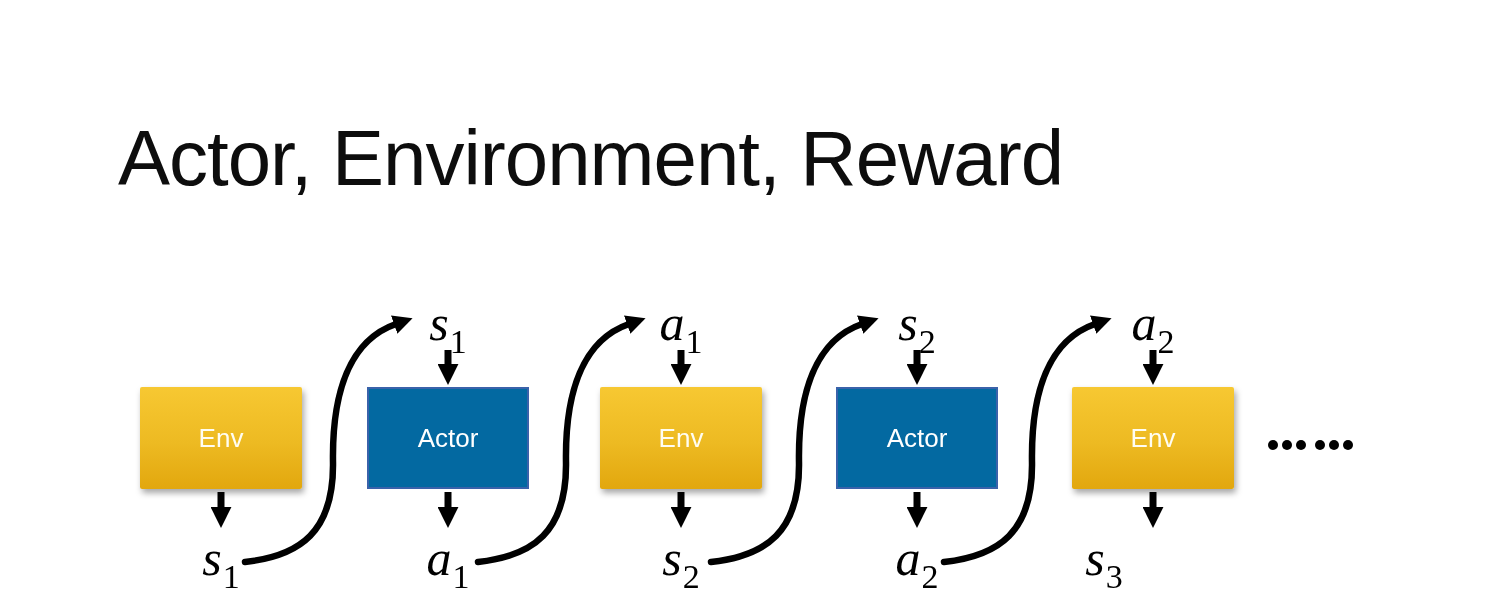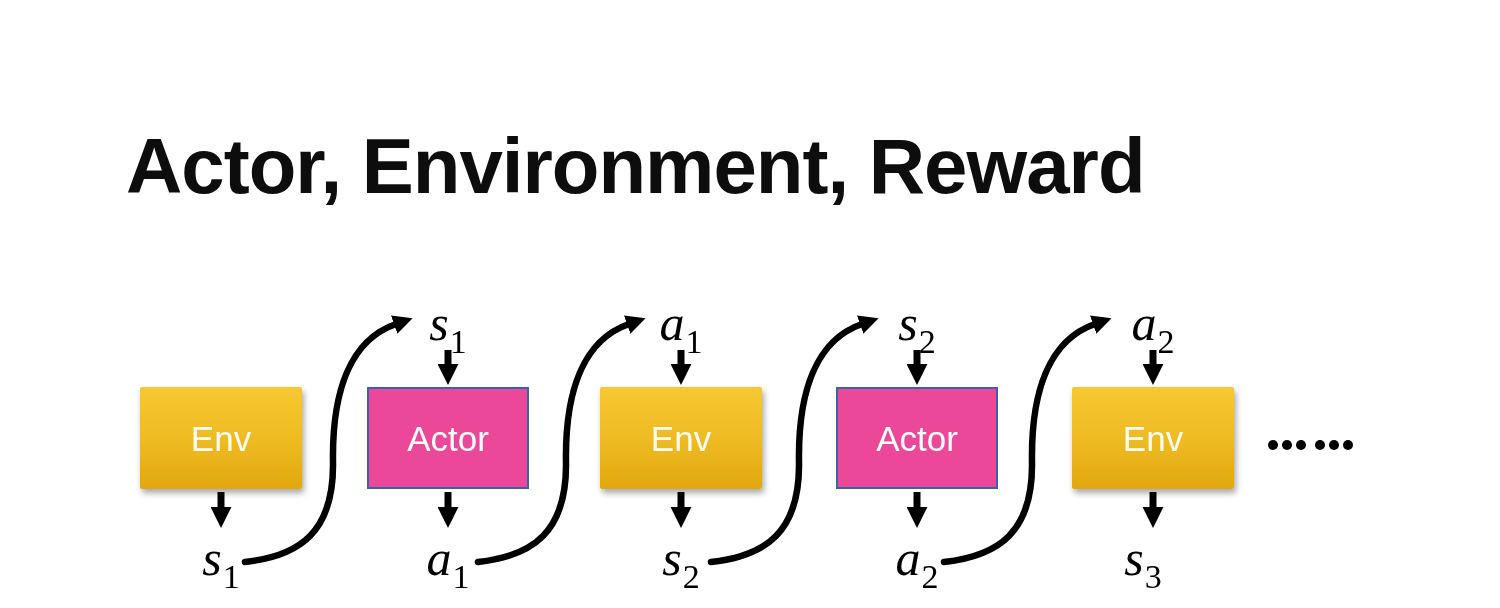--- a/index.html
+++ b/index.html
@@ -6,52 +6,52 @@
   .slide{
     position:relative;
     width:1500px;height:608px;
     background:#ffffff;
     overflow:hidden;
     font-family:"Liberation Sans", sans-serif;
   }
   .title{
     position:absolute;
     left:118px;top:116px;
-    margin:8px;
+    margin:0;
     font-size:78px;
-    font-weight:700;
+    font-weight:400;
     letter-spacing:-1px;
     color:#0d0d0d;
     white-space:nowrap;
     line-height:1.1;
   }
   .arrows{
     position:absolute;
     left:0;top:0;
     width:1500px;height:608px;
     pointer-events:none;
   }
   .box{
     position:absolute;
     top:387px;
     width:162px;height:102px;
     display:flex;align-items:center;justify-content:center;
-    font-size:35px;
+    font-size:26px;
     line-height:1;
     box-sizing:border-box;
     white-space:nowrap;
   }
   .box.env{
     background:linear-gradient(180deg,#F7C832 0%,#EDBA22 55%,#E2A70E 100%);
     color:#FFFDF2;
     border-radius:2px;
     box-shadow:2px 4px 6px rgba(0,0,0,0.35);
   }
   .box.actor{
-    background:#ec4899;
+    background:#0369a1;
     border:2px solid #3A62AA;
     color:#ffffff;
   }
   .mlabel{
     position:absolute;
     transform:translateX(-50%);
     white-space:nowrap;
     color:#000;
     line-height:50px;
     height:50px;
@@ -139,21 +139,21 @@
 
   <div class="mlabel toprow" style="left:448px"><span class="mvar">s</span><span class="msub">1</span></div>
   <div class="mlabel toprow" style="left:681px"><span class="mvar">a</span><span class="msub">1</span></div>
   <div class="mlabel toprow" style="left:917px"><span class="mvar">s</span><span class="msub">2</span></div>
   <div class="mlabel toprow" style="left:1153px"><span class="mvar">a</span><span class="msub">2</span></div>
 
   <div class="mlabel bottomrow" style="left:221px"><span class="mvar">s</span><span class="msub">1</span></div>
   <div class="mlabel bottomrow" style="left:448px"><span class="mvar">a</span><span class="msub">1</span></div>
   <div class="mlabel bottomrow" style="left:681px"><span class="mvar">s</span><span class="msub">2</span></div>
   <div class="mlabel bottomrow" style="left:917px"><span class="mvar">a</span><span class="msub">2</span></div>
-  <div class="mlabel bottomrow" style="left:1143px"><span class="mvar">s</span><span class="msub">3</span></div>
+  <div class="mlabel bottomrow" style="left:1104px"><span class="mvar">s</span><span class="msub">3</span></div>
 
   <div class="dots">
     <span class="dot"></span>
     <span class="dot"></span>
     <span class="dot"></span>
     <span class="dot"></span>
     <span class="dot"></span>
     <span class="dot"></span>
   </div>
 

